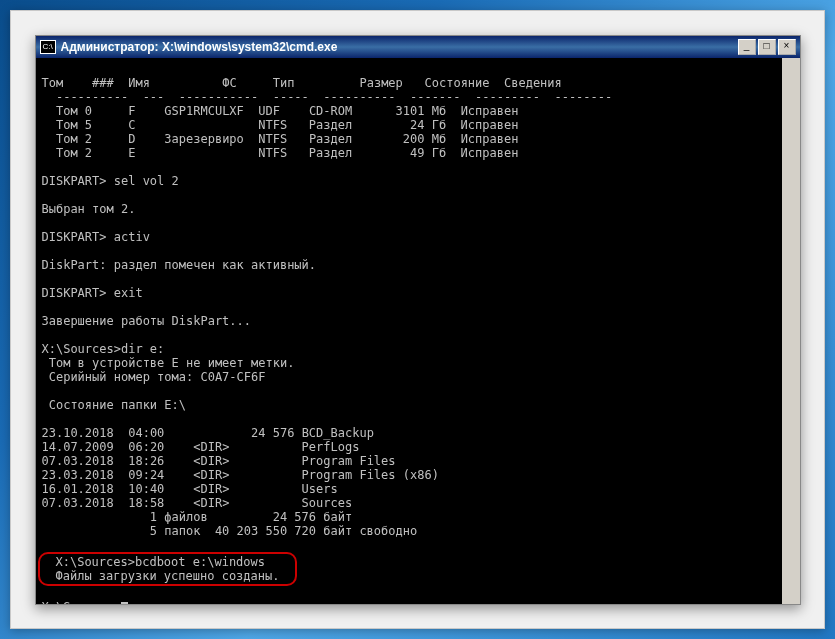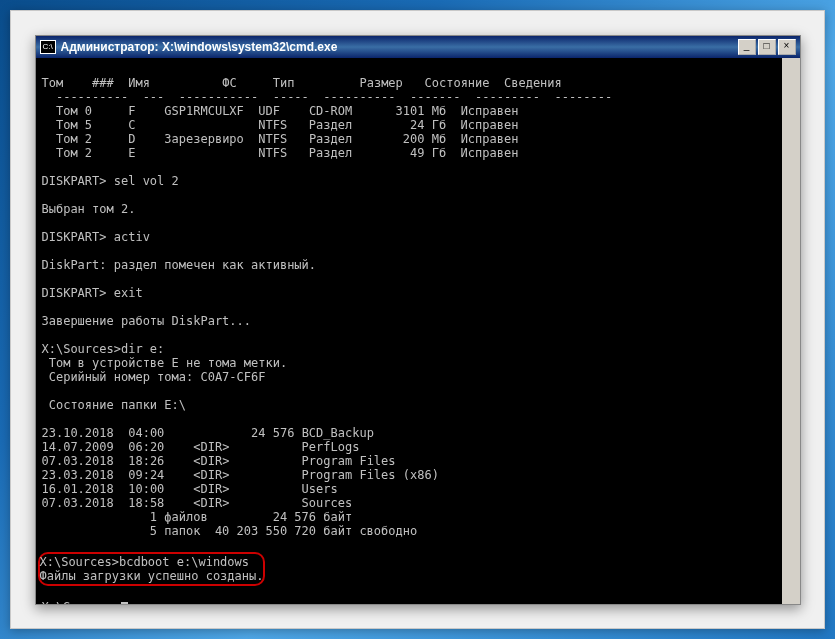--- a/index.html
+++ b/index.html
@@ -108,21 +108,21 @@
     background: #d4d0c8;
     border: 1px outset #fff;
     font-size: 8px;
     text-align: center;
     line-height: 14px;
     color: #000;
   }
   .highlight-box {
     border: 2px solid #cc0000;
     border-radius: 10px;
-    padding: 1px 0;
+    padding: 1px 16px;
     display: inline-block;
     margin-left: -4px;
   }
   .cursor { display: inline-block; width: 7px; height: 12px; background: #c0c0c0; vertical-align: text-bottom; }
 </style>
 </head>
 <body>
 
 <div class="outer">
 <div class="window">
@@ -149,30 +149,30 @@
 
 <span>DISKPART&gt; activ</span>
 
 <span>DiskPart: раздел помечен как активный.</span>
 
 <span>DISKPART&gt; exit</span>
 
 <span>Завершение работы DiskPart...</span>
 
 <span>X:\Sources&gt;dir e:</span>
-<span> Том в устройстве E не тома метки.</span>
+<span> Том в устройстве E не имеет метки.</span>
 <span> Серийный номер тома: C0A7-CF6F</span>
 
 <span> Состояние папки E:\</span>
 
 <span>23.10.2018</span>  <span>04:00</span>            <span>24 576</span> <span>BCD_Backup</span>
 <span>14.07.2009</span>  <span>06:20</span>    <span>&lt;DIR&gt;</span>          <span>PerfLogs</span>
 <span>07.03.2018</span>  <span>18:26</span>    <span>&lt;DIR&gt;</span>          <span>Program Files</span>
 <span>23.03.2018</span>  <span>09:24</span>    <span>&lt;DIR&gt;</span>          <span>Program Files (x86)</span>
-<span>16.01.2018</span>  <span>10:00</span>    <span>&lt;DIR&gt;</span>          <span>Users</span>
+<span>16.01.2018</span>  <span>10:40</span>    <span>&lt;DIR&gt;</span>          <span>Users</span>
 <span>07.03.2018</span>  <span>18:58</span>    <span>&lt;DIR&gt;</span>          <span>Sources</span>
 <span>               1 файлов         24 576 байт</span>
 <span>               5 папок  40 203 550 720 байт свободно</span>
 
 <span class="highlight-box"><span>X:\Sources&gt;bcdboot e:\windows</span>
 <span>Файлы загрузки успешно созданы.</span></span>
 
 <span>X:\Sources&gt;</span><span class="cursor"></span>
 <div class="scroll-up">▲</div>
 <div class="scrollbar-thumb"></div>

